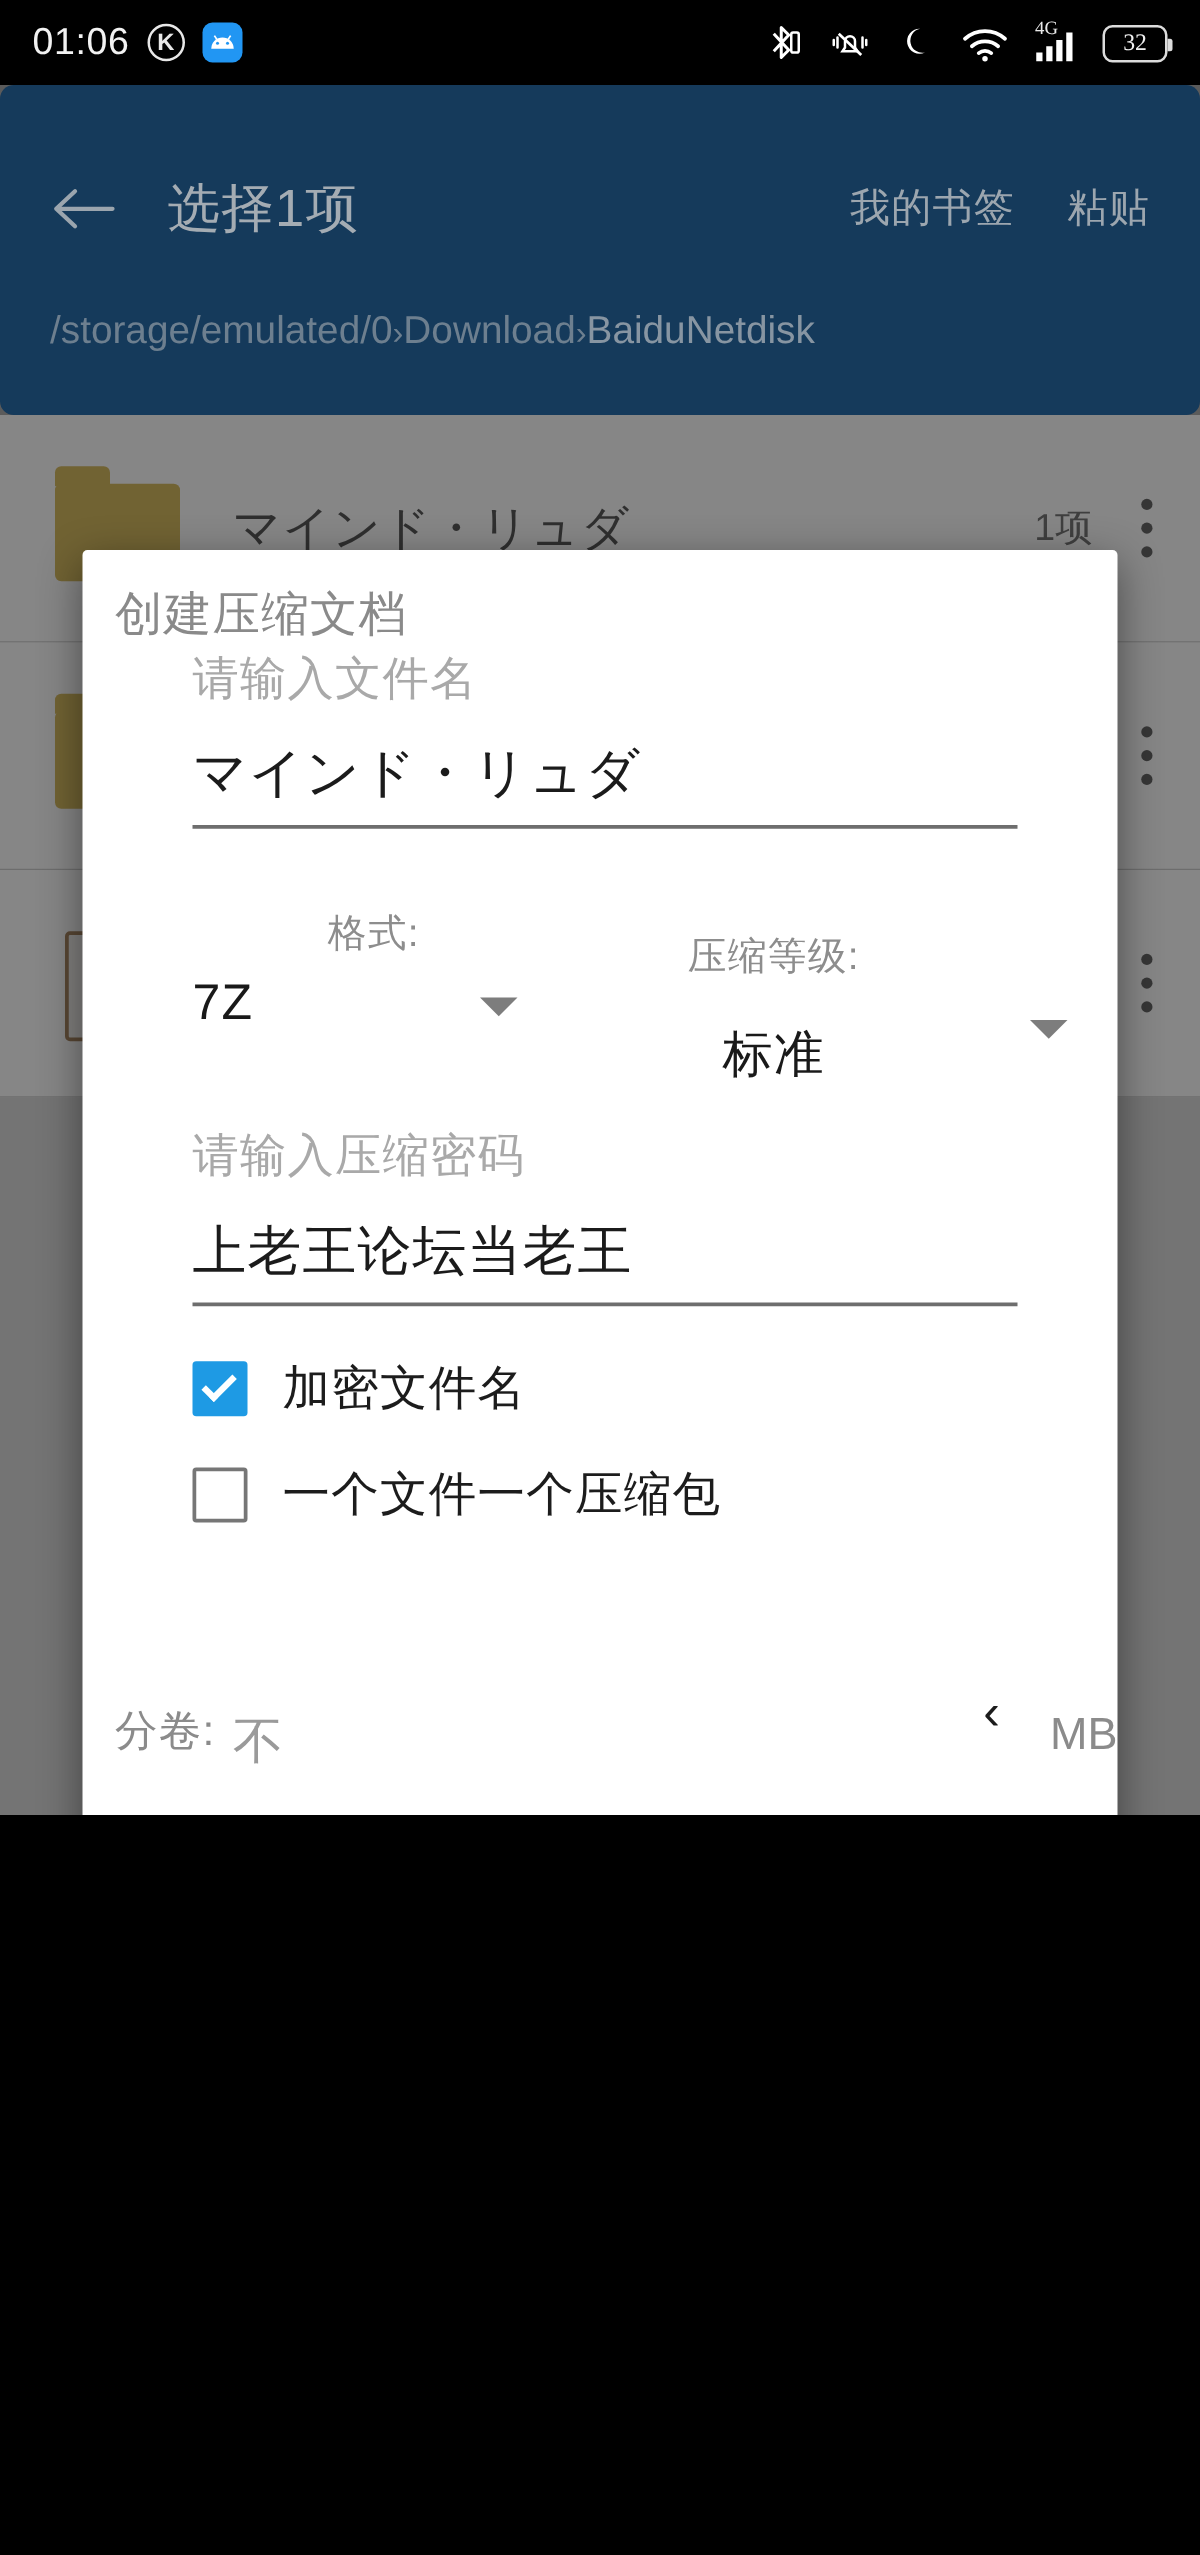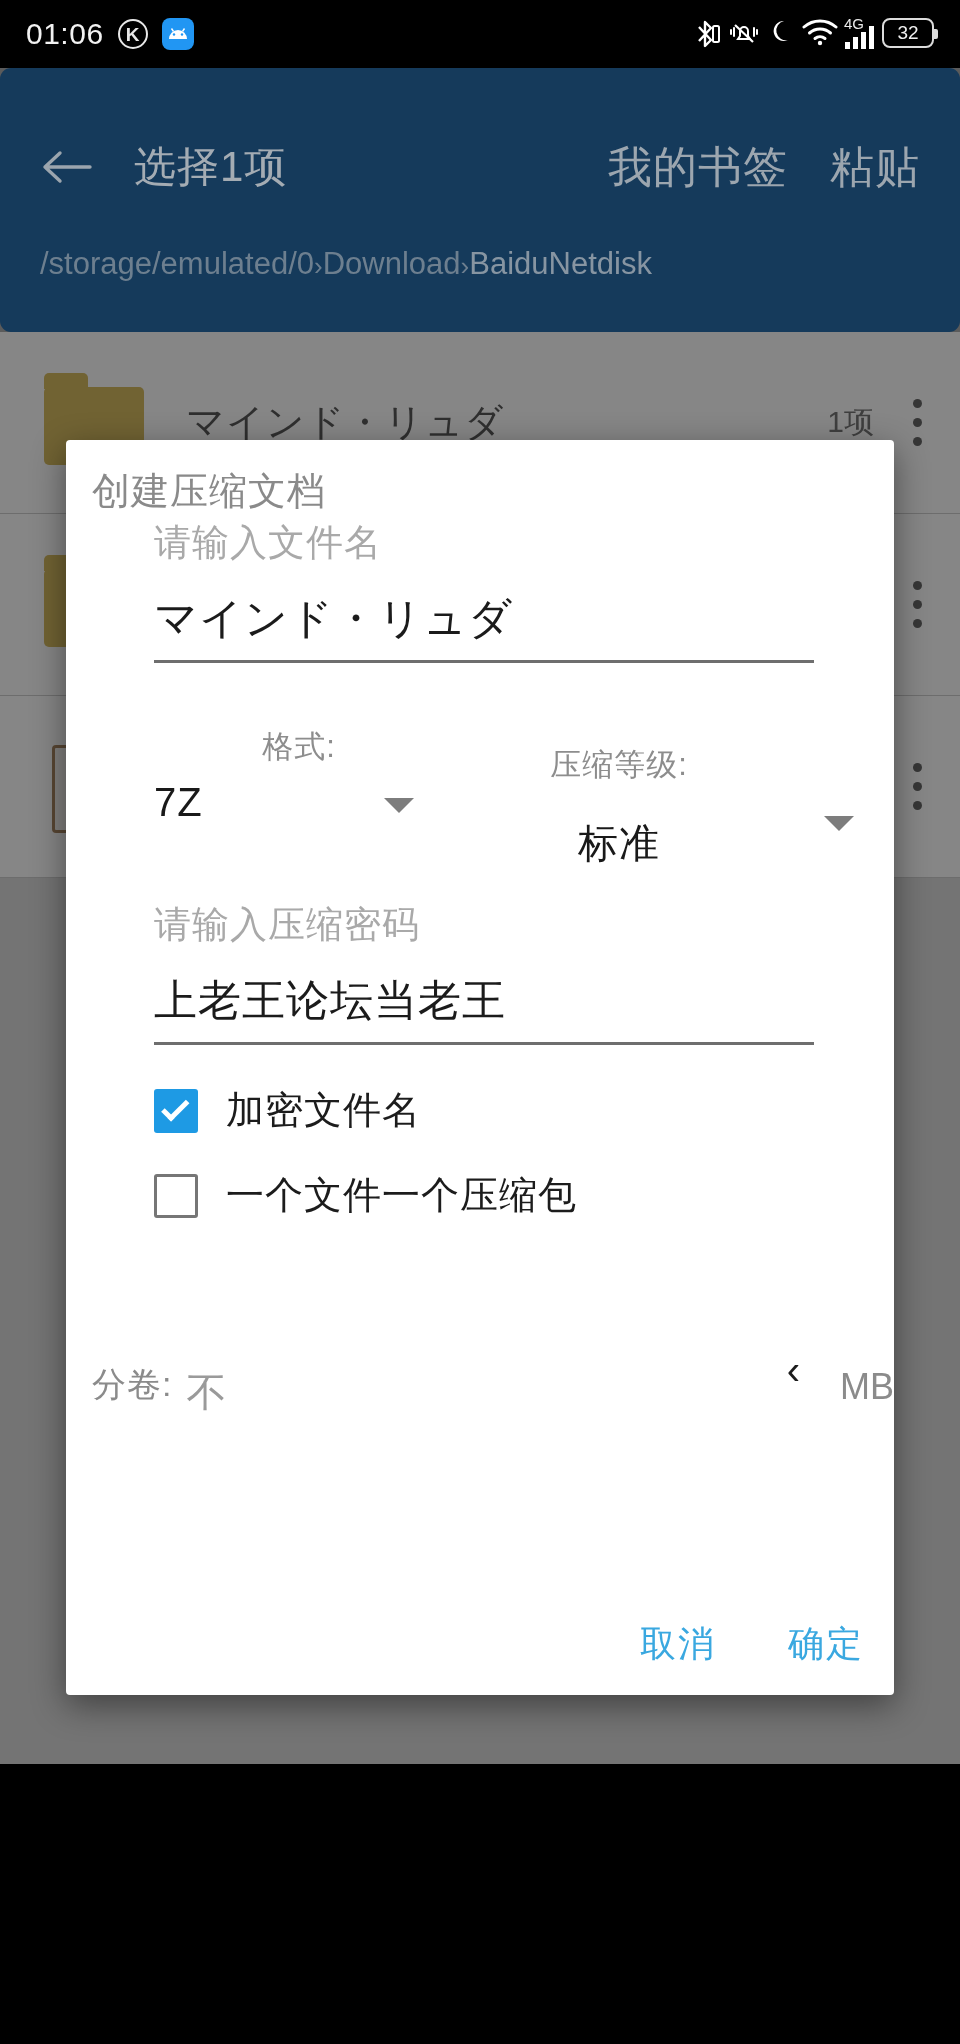--- a/index.html
+++ b/index.html
@@ -5,21 +5,21 @@
 <style>
   * { box-sizing: border-box; margin: 0; padding: 0; }
   html, body {
     width: 960px; height: 2044px;
     background: #000;
     font-family: "Liberation Sans", "DejaVu Sans", sans-serif;
     overflow: hidden;
   }
   #screen {
     position: relative;
-    width: 960px; height: 1764px;
+    width: 960px; height: 1452px;
     background: #6a6a6a;
     overflow: hidden;
   }
 
   
   #statusbar {
     position: absolute; left: 0; top: 0;
     width: 960px; height: 68px;
     background: #000;
     display: flex; align-items: center;
@@ -31,21 +31,21 @@
   .sb-ico { display: inline-flex; align-items: center; justify-content: center; }
   #sb-k {
     width: 30px; height: 30px; border: 2.5px solid #e8e8e8; border-radius: 50%;
     font-size: 19px; line-height: 1; color: #e8e8e8; font-weight: 600;
   }
   #sb-android {
     width: 32px; height: 32px; background: #2196f3; border-radius: 8px;
     display: flex; align-items: center; justify-content: center;
   }
   #sb-right {
-    margin-left: auto; display: flex; align-items: flex-start; gap: 6px;
+    margin-left: auto; display: flex; align-items: flex-end; gap: 22px; font-family: Liberation Serif, serif;
   }
   #battery {
     min-width: 52px; height: 30px; border: 2.5px solid #dcdcdc; border-radius: 8px;
     display: flex; align-items: center; justify-content: center;
     font-size: 19px; color: #f0f0f0; padding: 0 5px; position: relative;
   }
   #battery::after {
     content: ""; position: absolute; right: -6px; top: 9px;
     width: 4px; height: 10px; background: #dcdcdc; border-radius: 0 2px 2px 0;
   }
@@ -67,21 +67,21 @@
   #back-arrow {
     width: 64px; height: 64px;
     display: flex; align-items: center; justify-content: center;
     color: #b8c4cf;
   }
   #appbar-title {
     margin-left: 36px;
     font-size: 42px; color: #c3ccd5; letter-spacing: 1px;
   }
   .appbar-action {
-    font-size: 44px; color: #b9c5d0; letter-spacing: 1px;
+    font-size: 32px; color: #b9c5d0; letter-spacing: 1px;
   }
   #act-bookmarks { margin-left: auto; }
   #act-paste { margin-left: 42px; margin-right: 6px; }
   #breadcrumb {
     position: absolute; left: 40px; top: 178px;
     display: flex; align-items: flex-end; gap: 0;
     font-size: 31px; color: #7f95a9;
   }
   .crumb-sep { color: #7f95a9; font-size: 26px; }
   #crumb-last { color: #9fb0c0; }

